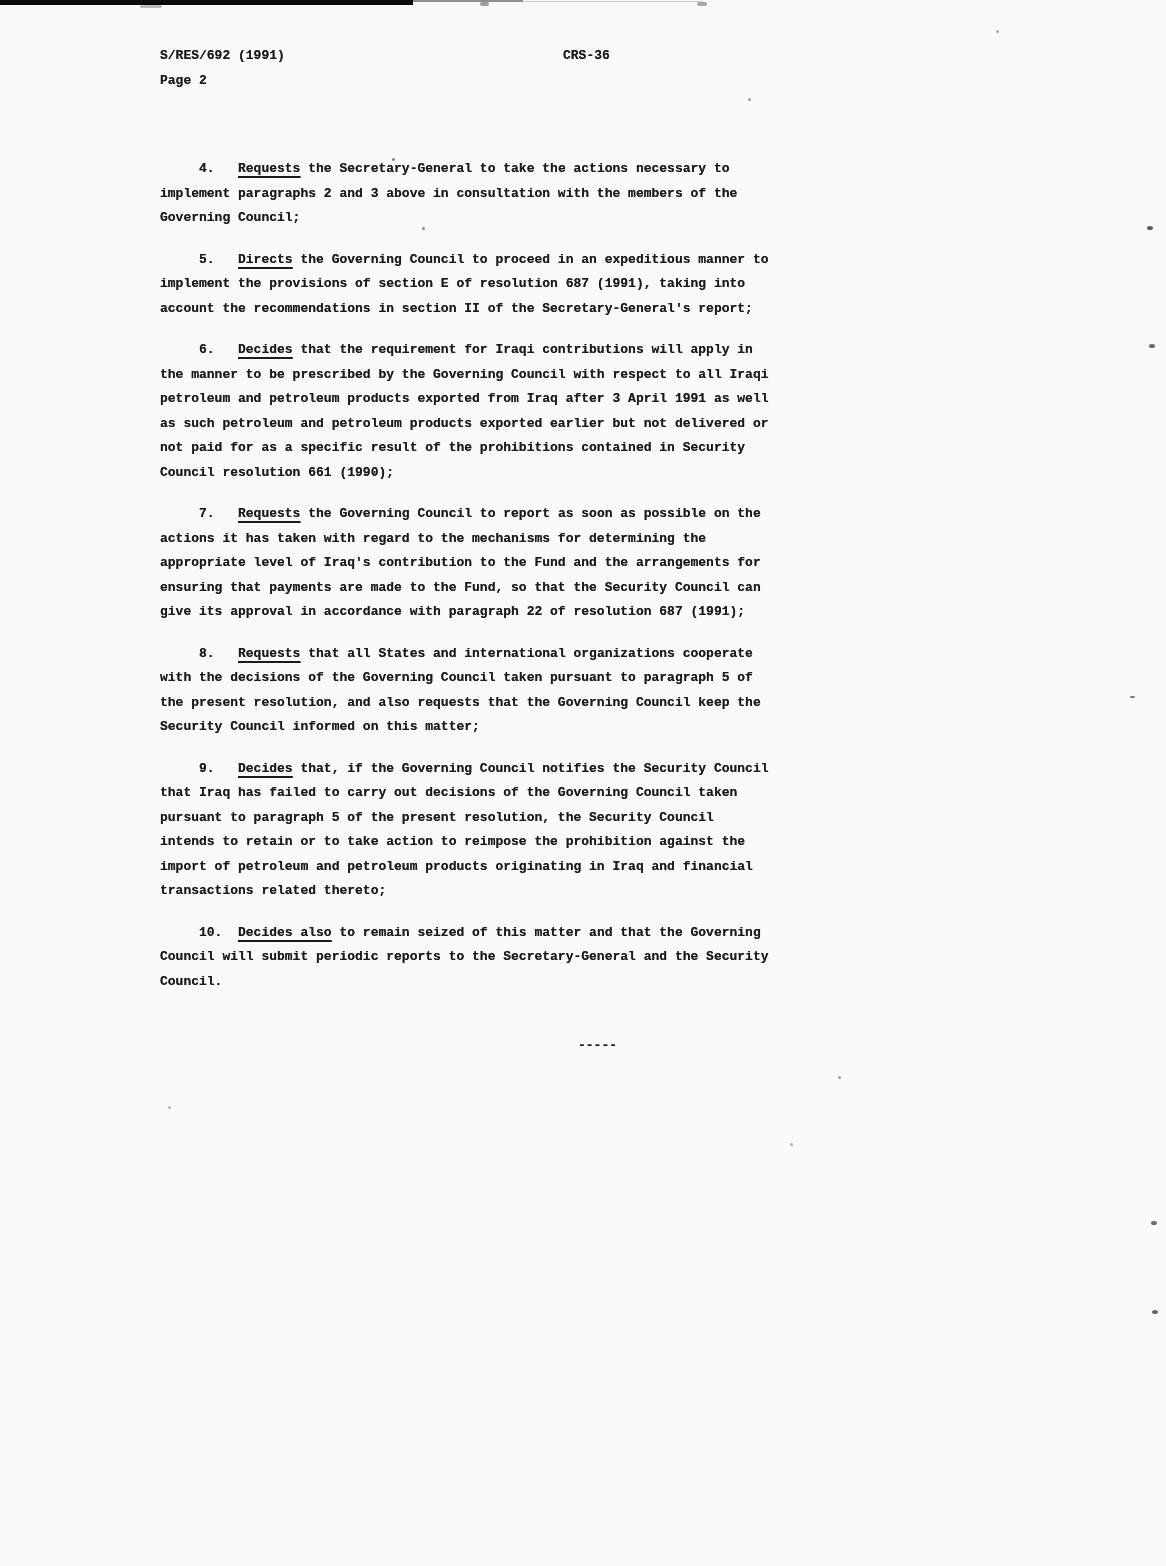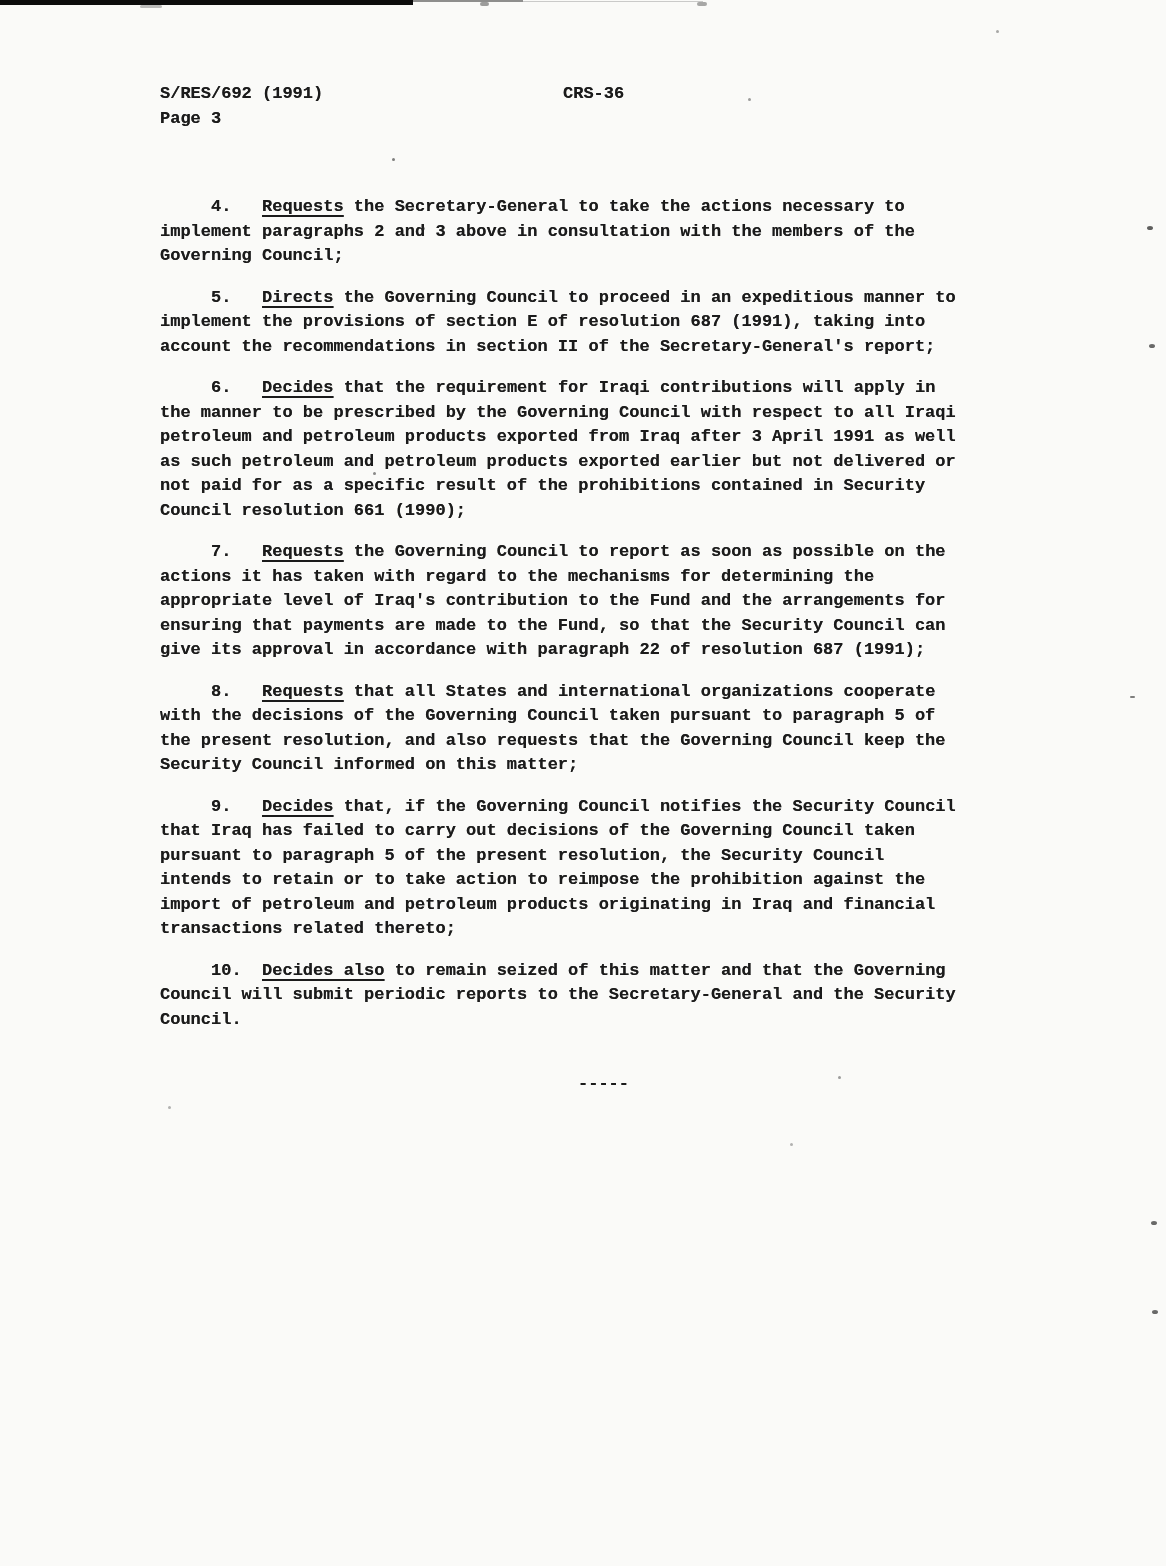--- a/index.html
+++ b/index.html
@@ -13,21 +13,21 @@
     color: #1b1b1b;
   }
   .page { position: absolute; inset: 0; }
 
   
   .topbar { position: absolute; top: 0; left: 0; width: 413px; height: 5px; background: #0c0c0c; }
   .topbar-tail { position: absolute; top: 0; left: 413px; width: 110px; height: 2px; background: #6a6a6a; opacity: .75; }
   .topbar-faint { position: absolute; top: 1px; left: 523px; width: 180px; height: 1px; background: #9a9a9a; opacity: .5; }
   .speck { position: absolute; background: #2b2b2b; border-radius: 50%; }
 
-  .typed { font-size: 17px; line-height: 24.5px; white-space: pre; text-shadow: 0 0 .5px rgba(20,20,20,.7); margin-top: 38px; }
+  .typed { font-size: 13px; line-height: 24.5px; white-space: pre; text-shadow: 0 0 .5px rgba(20,20,20,.7); }
 
   .hdr-ref  { position: absolute; left: 160px; top: 44px; }
   .hdr-page { position: absolute; left: 160px; top: 68.5px; }
   .hdr-code { position: absolute; left: 563px; top: 44px; }
 
   .doc-body { position: absolute; left: 160px; top: 157px; width: 930px; }
   .para { margin: 0 0 17px 0; }
   .line { white-space: pre; }
   .kw { text-decoration: underline; text-decoration-thickness: 1.6px; text-underline-offset: 3.5px; text-align: right; }
 
@@ -39,21 +39,21 @@
 <div class="page">
 
   <div class="topbar"></div>
   <div class="topbar-tail"></div>
   <div class="topbar-faint"></div>
   <div class="speck" style="left:480px; top:2px; width:9px; height:4px; opacity:.45; border-radius:2px;"></div>
   <div class="speck" style="left:697px; top:2px; width:10px; height:4px; opacity:.4; border-radius:2px;"></div>
   <div class="speck" style="left:140px; top:5px; width:22px; height:3px; opacity:.3; border-radius:2px;"></div>
 
   <div class="typed hdr-ref">S/RES/692 (1991)</div>
-  <div class="typed hdr-page">Page 3</div>
+  <div class="typed hdr-page">Page 2</div>
   <div class="typed hdr-code">CRS-36</div>
 
   <div class="doc-body typed" id="paragraph-list"><div class="para"><div class="line"><span>     4.   </span><span class="kw">Requests</span><span> the Secretary-General to take the actions necessary to</span></div><div class="line">implement paragraphs 2 and 3 above in consultation with the members of the</div><div class="line">Governing Council;</div></div><div class="para"><div class="line"><span>     5.   </span><span class="kw">Directs</span><span> the Governing Council to proceed in an expeditious manner to</span></div><div class="line">implement the provisions of section E of resolution 687 (1991), taking into</div><div class="line">account the recommendations in section II of the Secretary-General's report;</div></div><div class="para"><div class="line"><span>     6.   </span><span class="kw">Decides</span><span> that the requirement for Iraqi contributions will apply in</span></div><div class="line">the manner to be prescribed by the Governing Council with respect to all Iraqi</div><div class="line">petroleum and petroleum products exported from Iraq after 3 April 1991 as well</div><div class="line">as such petroleum and petroleum products exported earlier but not delivered or</div><div class="line">not paid for as a specific result of the prohibitions contained in Security</div><div class="line">Council resolution 661 (1990);</div></div><div class="para"><div class="line"><span>     7.   </span><span class="kw">Requests</span><span> the Governing Council to report as soon as possible on the</span></div><div class="line">actions it has taken with regard to the mechanisms for determining the</div><div class="line">appropriate level of Iraq's contribution to the Fund and the arrangements for</div><div class="line">ensuring that payments are made to the Fund, so that the Security Council can</div><div class="line">give its approval in accordance with paragraph 22 of resolution 687 (1991);</div></div><div class="para"><div class="line"><span>     8.   </span><span class="kw">Requests</span><span> that all States and international organizations cooperate</span></div><div class="line">with the decisions of the Governing Council taken pursuant to paragraph 5 of</div><div class="line">the present resolution, and also requests that the Governing Council keep the</div><div class="line">Security Council informed on this matter;</div></div><div class="para"><div class="line"><span>     9.   </span><span class="kw">Decides</span><span> that, if the Governing Council notifies the Security Council</span></div><div class="line">that Iraq has failed to carry out decisions of the Governing Council taken</div><div class="line">pursuant to paragraph 5 of the present resolution, the Security Council</div><div class="line">intends to retain or to take action to reimpose the prohibition against the</div><div class="line">import of petroleum and petroleum products originating in Iraq and financial</div><div class="line">transactions related thereto;</div></div><div class="para"><div class="line"><span>     10.  </span><span class="kw">Decides also</span><span> to remain seized of this matter and that the Governing</span></div><div class="line">Council will submit periodic reports to the Secretary-General and the Security</div><div class="line">Council.</div></div><div class="separator">-----</div></div>
 
   <div class="speck" style="left:392px; top:158px; width:3px; height:3px; opacity:.6;"></div>
   <div class="speck" style="left:422px; top:227px; width:3px; height:3px; opacity:.55;"></div>
   <div class="speck" style="left:996px; top:30px; width:3px; height:3px; opacity:.4;"></div>
   <div class="speck" style="left:748px; top:98px; width:3px; height:3px; opacity:.45;"></div>
   <div class="speck" style="left:1147px; top:226px; width:6px; height:4px; opacity:.75;"></div>
   <div class="speck" style="left:1149px; top:344px; width:6px; height:4px; opacity:.7;"></div>

